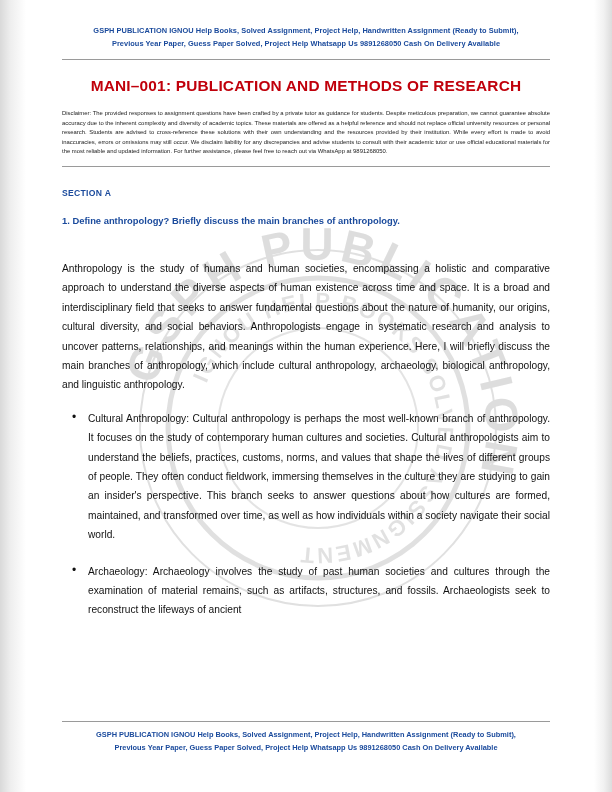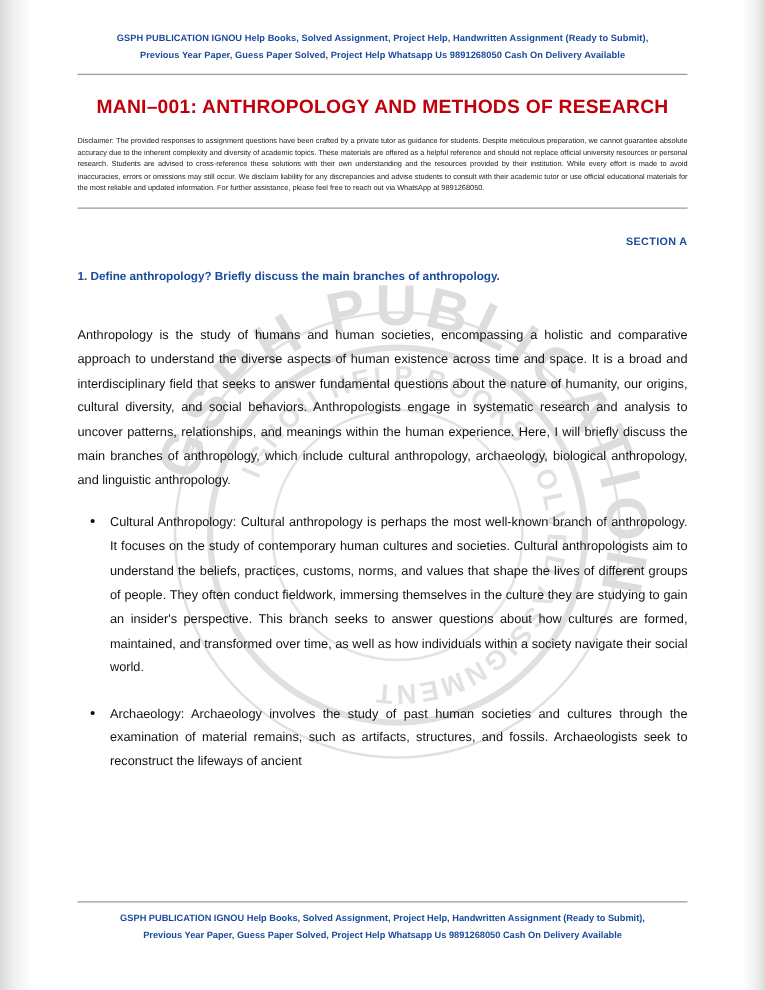--- a/index.html
+++ b/index.html
@@ -98,21 +98,21 @@
 
   .note {
     font-size: 10.4px;
     line-height: 19.5px;
     text-align: justify;
     color: #111111;
     margin: 19px 0 0 0;
   }
 
   .section-head {
-    text-align: right;
+    text-align: left;
     color: #1a4a9c;
     font-weight: bold;
     font-size: 8.6px;
     margin: 21px 0 0 0;
     letter-spacing: 0.3px;
   }
 
   .question {
     color: #1a4a9c;
     font-weight: bold;
@@ -194,21 +194,21 @@
 
   <div class="content">
 
     <div class="hdr">
       <div>GSPH PUBLICATION IGNOU Help Books, Solved Assignment, Project Help, Handwritten Assignment (Ready to Submit),</div>
       <div>Previous Year Paper, Guess Paper Solved, Project Help Whatsapp Us 9891268050 Cash On Delivery Available</div>
     </div>
 
     <hr class="rule">
 
-    <h1 class="title">MANI–001: ANTHROPOLOGY AND METHODS OF RESEARCH</h1>
+    <h1 class="title">MANI–001: PUBLICATION AND METHODS OF RESEARCH</h1>
 
     <p class="disclaimer">Disclaimer: The provided responses to assignment questions have been crafted by a private tutor as guidance for students. Despite meticulous preparation, we cannot guarantee absolute accuracy due to the inherent complexity and diversity of academic topics. These materials are offered as a helpful reference and should not replace official university resources or personal research. Students are advised to cross-reference these solutions with their own understanding and the resources provided by their institution. While every effort is made to avoid inaccuracies, errors or omissions may still occur. We disclaim liability for any discrepancies and advise students to consult with their academic tutor or use official educational materials for the most reliable and updated information. For further assistance, please feel free to reach out via WhatsApp at 9891268050.</p>
 
     <hr class="rule">
 
 
     <div class="section-head">SECTION A</div>
 
     <p class="question">1. Define anthropology? Briefly discuss the main branches of anthropology.</p>
 

